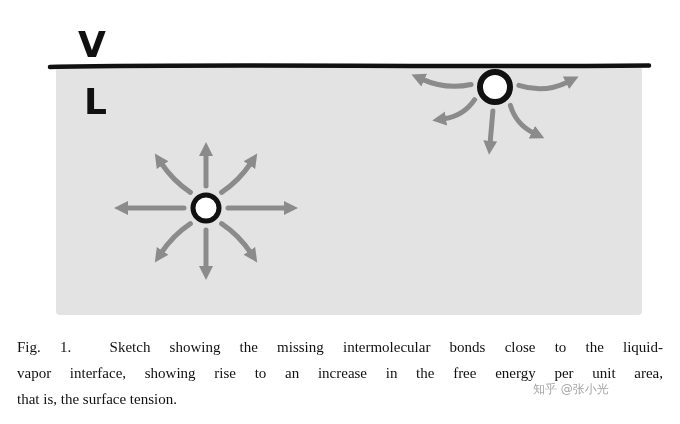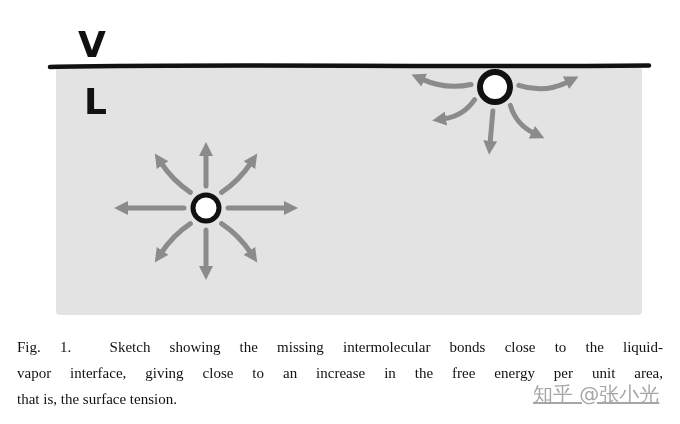--- a/index.html
+++ b/index.html
@@ -40,24 +40,23 @@
     text-align-last:justify;
   }
   .caption .cap-line:last-child{
     text-align-last:left;
   }
   .watermark{
     position:absolute;
     top:381px;
     left:533px;
     font-family:"DejaVu Sans",sans-serif;
-    font-size:20px;
+    font-size:12px;
     color:#a6a6a6;
     white-space:nowrap;
-    text-decoration:underline;
   }
 </style>
 </head>
 <body>
 
 <div class="page">
 
   <svg id="sketch-svg" width="680" height="330" viewBox="0 0 680 330">
     <defs>
       <marker id="arrowhead" markerUnits="userSpaceOnUse" markerWidth="18" markerHeight="16" refX="2" refY="7" orient="auto">
@@ -93,19 +92,19 @@
         </g>
       </g>
     <g id="molecules-layer">
         <circle cx="206" cy="208" r="13" class="molecule-circle" stroke="#111111" stroke-width="5"></circle>
         <circle cx="495" cy="87" r="15" class="molecule-circle" stroke="#111111" stroke-width="6"></circle>
       </g>
   </svg>
 
   <div class="caption">
     <div class="cap-line">Fig. 1.&nbsp;&nbsp;Sketch showing the missing intermolecular bonds close to the liquid-</div>
-    <div class="cap-line">vapor interface, giving close to an increase in the free energy per unit area,</div>
+    <div class="cap-line">vapor interface, showing rise to an increase in the free energy per unit area,</div>
     <div class="cap-line">that is, the surface tension.</div>
   </div>
 
   <div class="watermark">知乎 @张小光</div>
 
 </div>
 
 </body></html>

